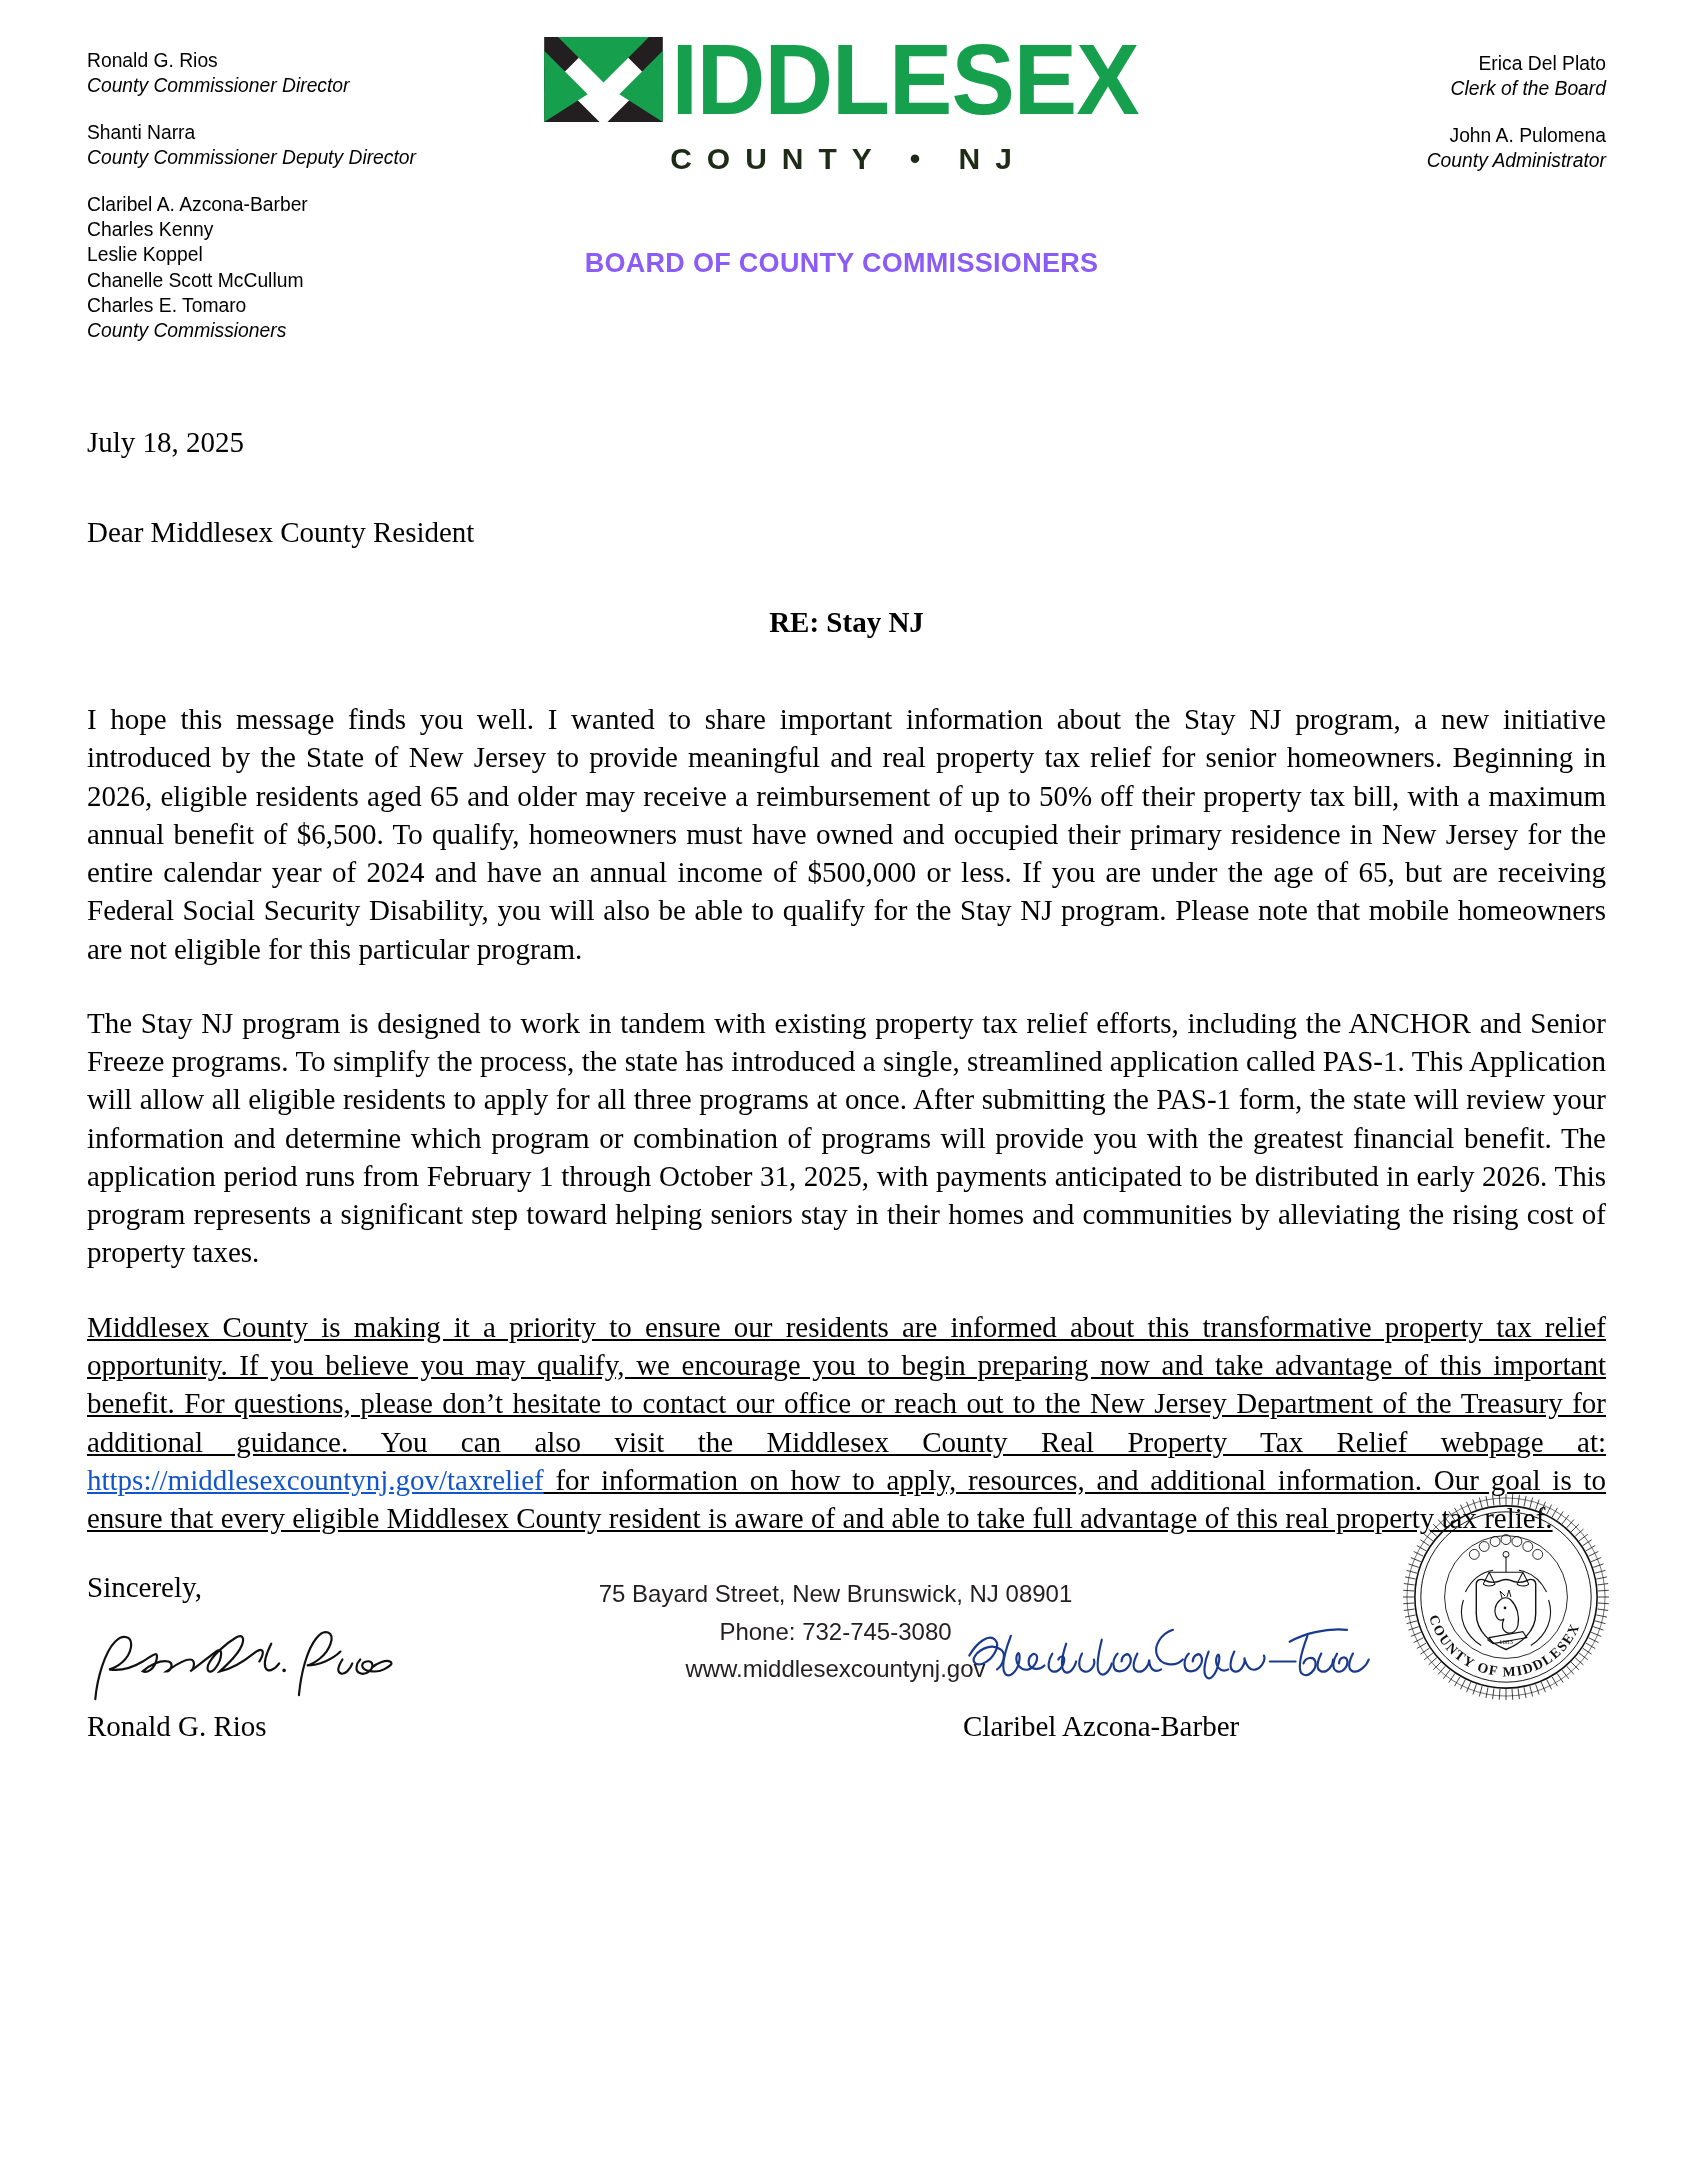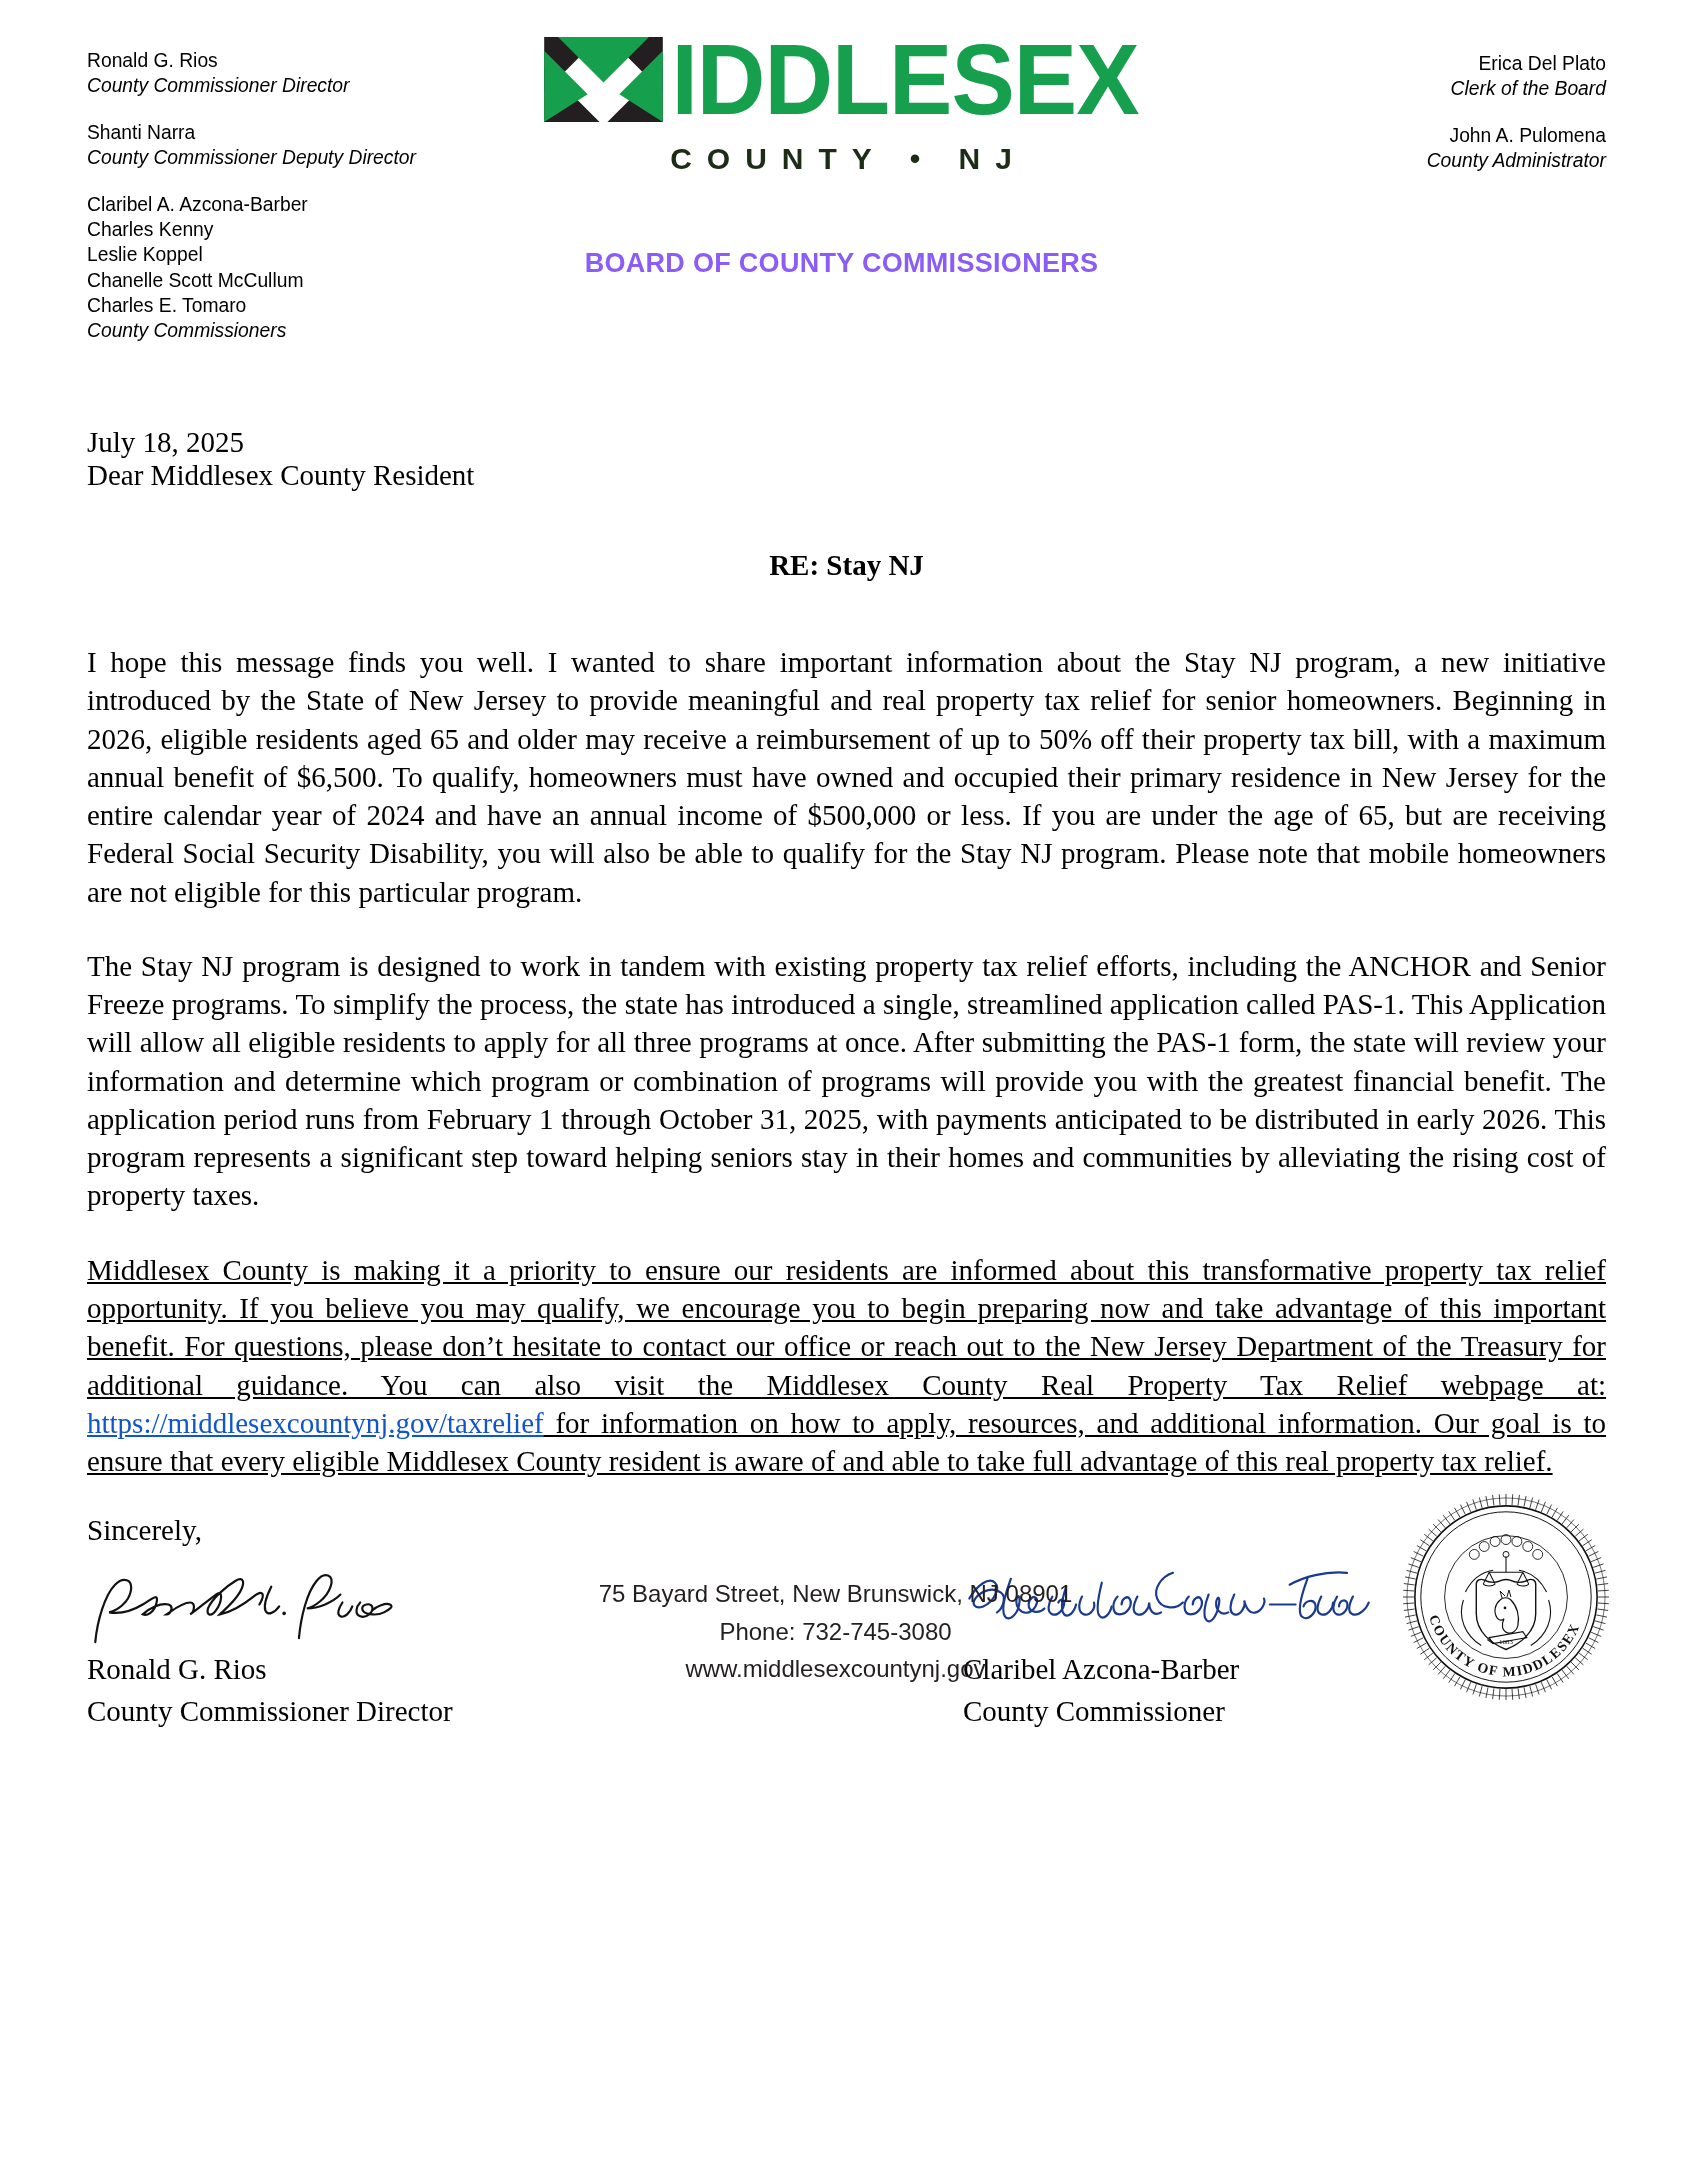--- a/index.html
+++ b/index.html
@@ -102,20 +102,21 @@
 
   
   .body-wrap {
     position: absolute;
     left: 87px;
     right: 77px;
     top: 426px;
   }
   .date-line {
     font-size: 29px;
+    margin-bottom: 57px;
   }
   .salutation {
     font-size: 29px;
     margin-bottom: 57px;
   }
   .re-line {
     text-align: center;
     font-weight: bold;
     font-size: 29px;
     margin-bottom: 61px;

